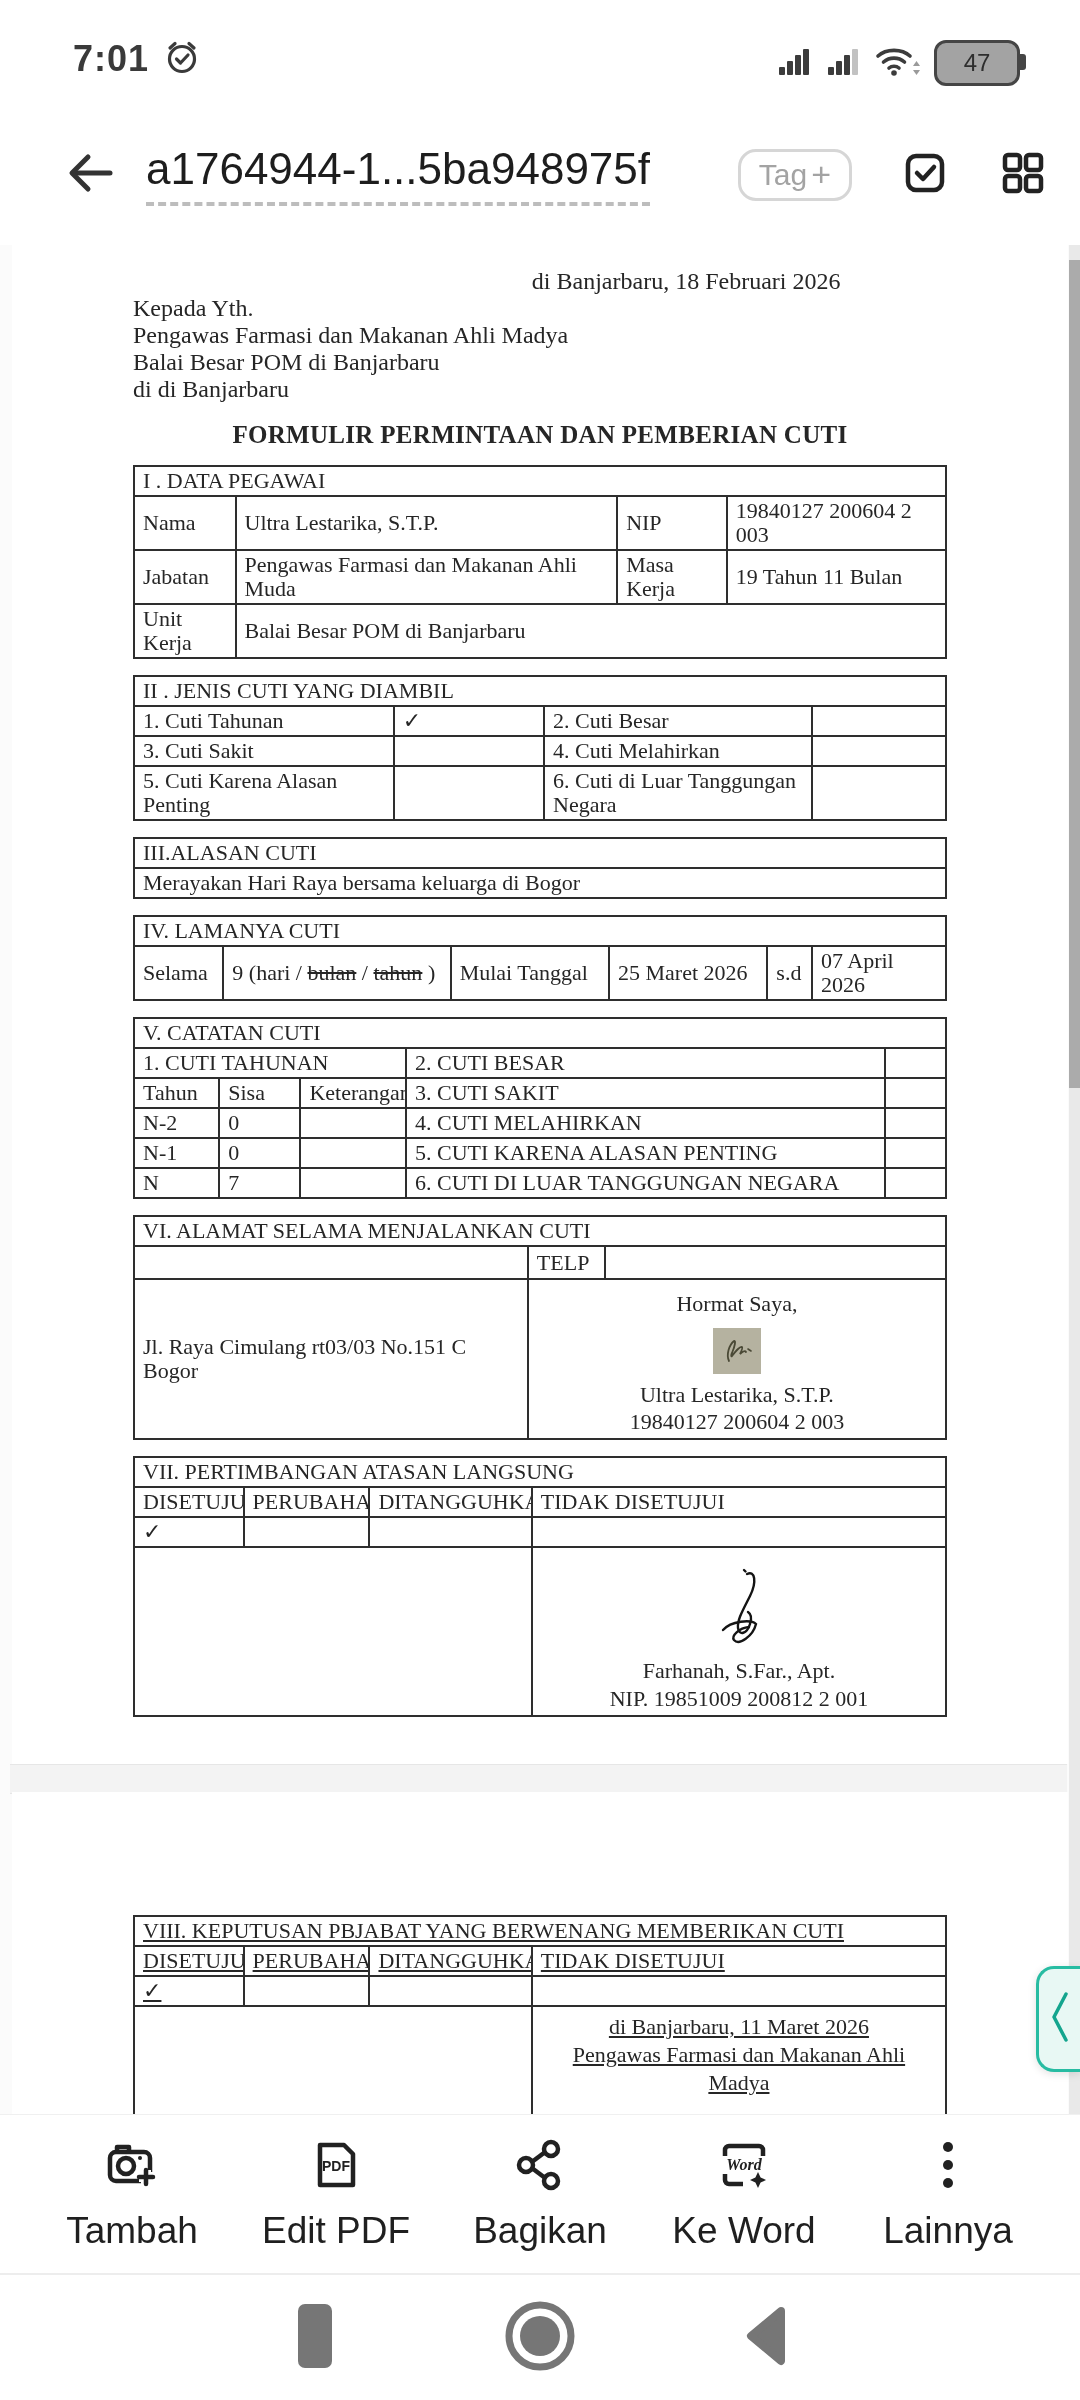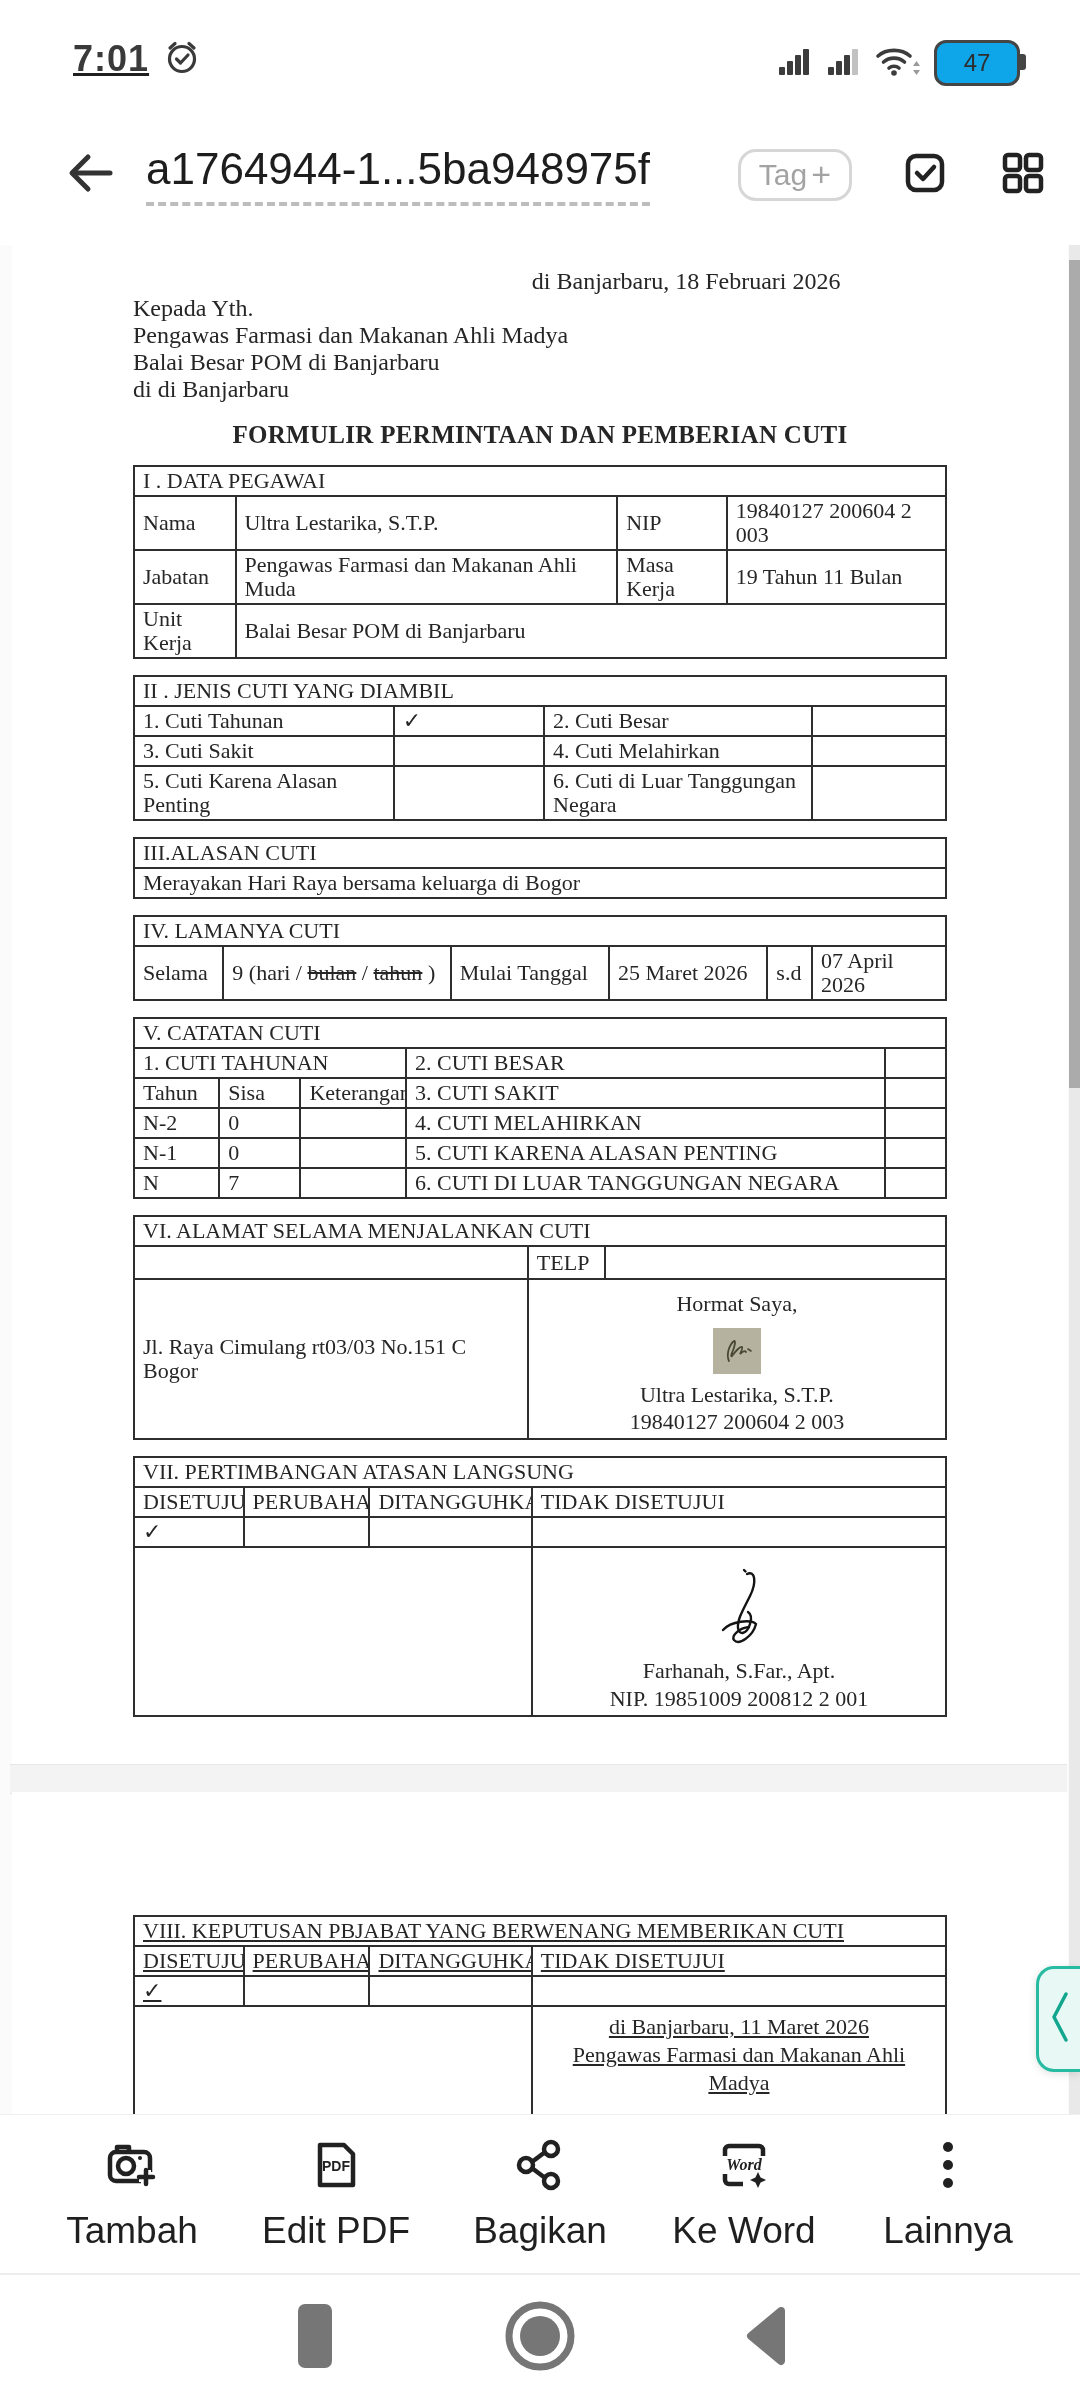--- a/index.html
+++ b/index.html
@@ -1,25 +1,25 @@
 <!DOCTYPE html>
 <html><head>
 <meta charset="utf-8">
 <style>
   html,body{margin:0;padding:0;background:#fff;}
   .screen{position:relative;width:1080px;height:2400px;background:#fff;overflow:hidden;
           font-family:"Liberation Sans",sans-serif;color:#1f1f1f;}
 
   
   .status-bar{position:absolute;left:0;top:0;width:1080px;height:105px;background:#fff;}
-  .sb-left{position:absolute;left:73px;top:38px;display:flex;align-items:center;gap:14px;text-decoration:underline;}
+  .sb-left{position:absolute;left:73px;top:38px;display:flex;align-items:center;gap:14px;}
   .sb-time{font-size:36px;font-weight:600;color:#3a3a3a;letter-spacing:1px;}
   .sb-right{position:absolute;right:60px;top:40px;display:flex;align-items:center;gap:13px;}
   .battery{position:relative;width:80px;height:40px;border:3.5px solid #454545;border-radius:12px;
-           background:#0ea5e9;display:flex;align-items:center;justify-content:center;}
+           background:#a3a3a3;display:flex;align-items:center;justify-content:center;}
   .battery .pct{font-size:24px;color:#2e2e2e;font-weight:500;}
   .battery .nub{position:absolute;right:-9px;top:11px;width:6px;height:16px;background:#454545;border-radius:0 3px 3px 0;}
 
   
   .app-header{position:absolute;left:4px;top:105px;width:1072px;height:140px;background:#fff;
               display:flex;align-items:center;padding-left:12px;}
   .hdr-back{margin-left:46px;width:56px;height:56px;display:flex;align-items:center;justify-content:center;}
   .hdr-title{margin-left:28px;font-size:44px;color:#1d1d1d;border-bottom:4px dashed #bdbdbd;
              padding-bottom:8px;max-width:575px;white-space:nowrap;overflow:hidden;}
   .hdr-right{position:absolute;right:40px;display:flex;align-items:center;gap:48px;}

